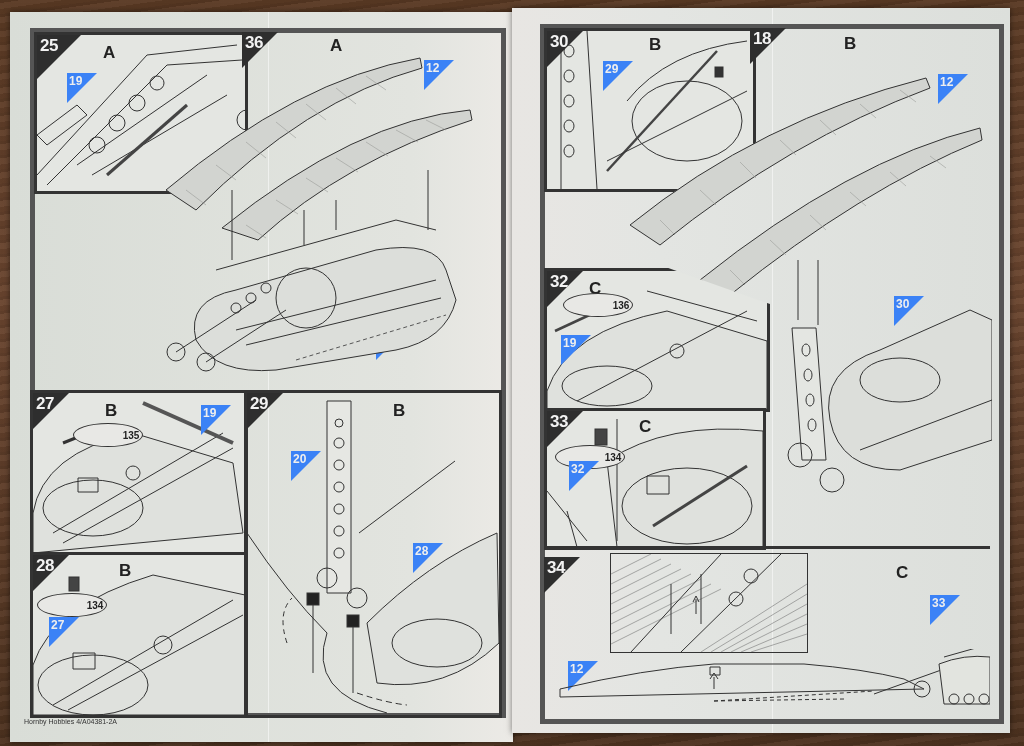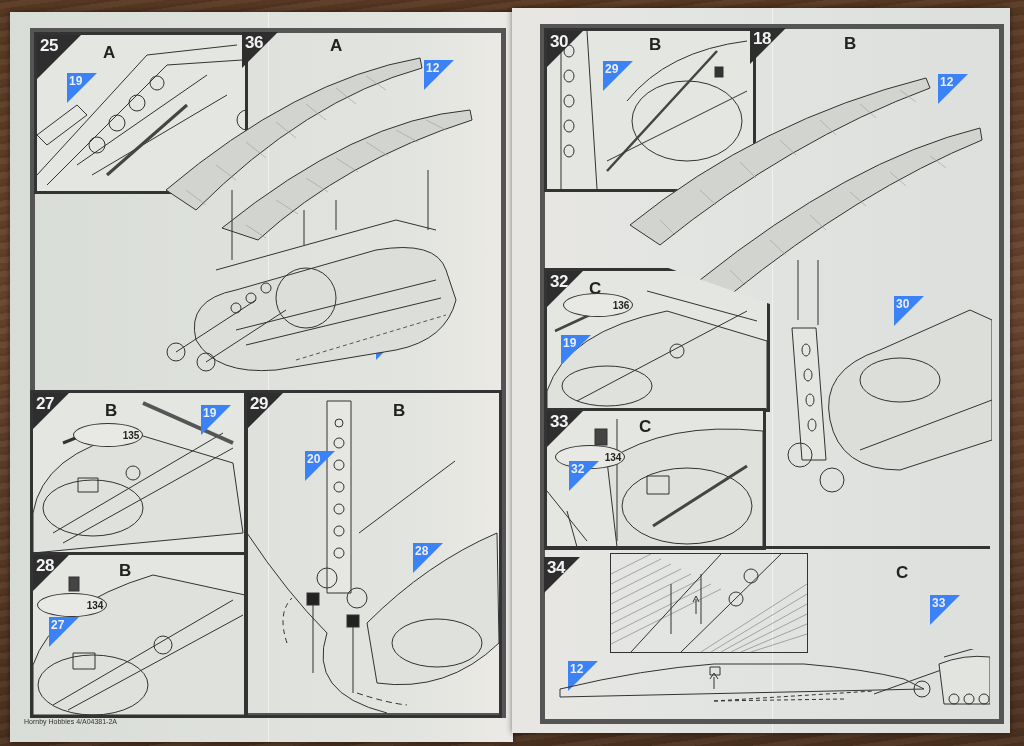--- a/index.html
+++ b/index.html
@@ -216,21 +216,21 @@
       <ellipse cx="190" cy="250" rx="45" ry="24"></ellipse>
       <path d="M0 140 Q40 200 80 240 Q60 300 140 320"></path>
       <path d="M40 250 Q30 220 45 205" stroke-dasharray="5 4"></path>
       <path d="M110 300 Q140 310 160 312" stroke-dasharray="6 4"></path>
     </svg>
   </div>
   <div class="step-badge" style="width:36px;height:36px;">
       <span class="step-num">29</span>
     </div>
   <div class="sect-letter" style="left:146px;top:8px;">B</div>
-  <div class="ref-tag" style="left:58px;top:58px;text-decoration:underline;">
+  <div class="ref-tag" style="left:44px;top:58px;text-decoration:underline;">
       <span>20</span>
     </div>
   <div class="ref-tag" style="left:166px;top:150px;">
       <span>28</span>
     </div>
 </div>
 
 <div class="footer-code">Hornby Hobbies 4/A04381-2A</div>
 
 <div class="page right"></div>

